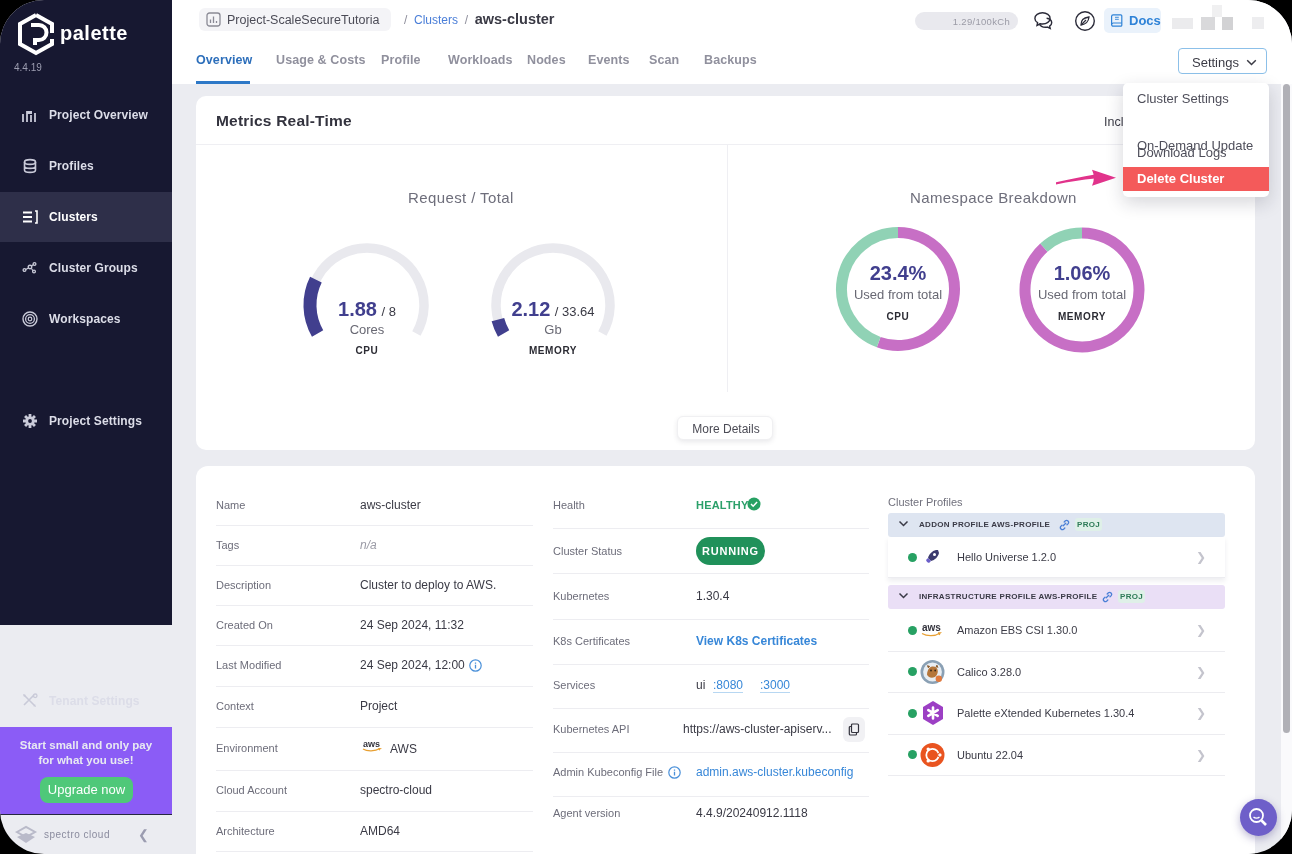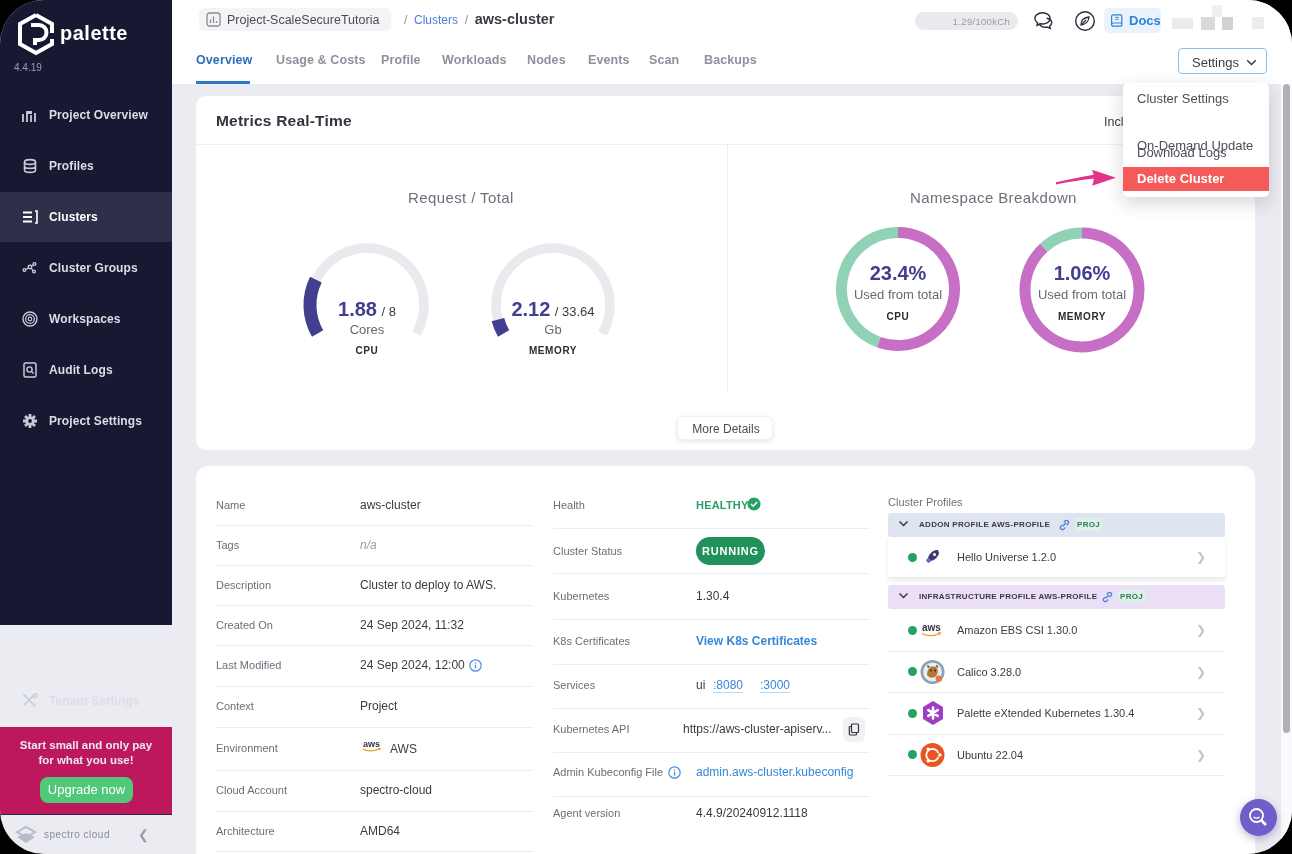--- a/index.html
+++ b/index.html
@@ -81,21 +81,21 @@
   .dropdown .it { position:absolute; left:0; width:146px; height:27px; font-size:13px; color:#4e4e5a; }
   .dropdown .it span { position:absolute; left:14px; top:6px; }
   .dropdown .del { background:#f45a5a; color:#fff; height:24px; font-weight:bold; }
 
   .scrollthumb { position:absolute; left:1283px; top:84px; width:7px; height:649px; background:#b0b0b6; border-radius:3.5px; z-index:60; }
   .scrolltrack { position:absolute; left:1281px; top:84px; width:11px; height:770px; background:#fafafc; z-index:59; }
 
   .fab { position:absolute; left:1240px; top:799px; width:37px; height:37px; border-radius:50%; background:#6e5fc9; z-index:70; box-shadow:0 3px 8px rgba(60,50,130,.35); }
 
   
-  .upanel { position:absolute; left:0; top:727px; width:172px; height:87px; background:#be185d; }
+  .upanel { position:absolute; left:0; top:727px; width:172px; height:87px; background:#8b5cf6; }
   .upanel .l1 { position:absolute; width:100%; text-align:center; font-size:11.5px; font-weight:bold; color:#e8e9f2; }
   .upgbtn { position:absolute; left:40px; top:50px; width:93px; height:26px; background:#4fc879; border-radius:8px; text-align:center; line-height:26px; font-size:13px; color:#fff; }
   .sbot { position:absolute; left:0; top:814px; width:172px; height:40px; border-top:1px solid #262740; }
   .sbot .sc { position:absolute; left:44px; top:14px; font-size:10px; color:#8a8b9e; letter-spacing:.5px; }
   .sbot .col { position:absolute; left:138px; top:12px; color:#9b9cb0; font-size:13px; }
 </style>
 </head>
 <body>
 <div class="win">
 
@@ -139,28 +139,20 @@
       </div>
     <div class="nav-item" style="top:243px;">
         <svg class="ic" viewBox="0 0 18 18">
           <circle cx="9" cy="8" r="1.8" stroke="#c9cad8" stroke-width="1.4" fill="none"></circle>
           <circle cx="3.5" cy="11" r="1.4" stroke="#c9cad8" stroke-width="1.3" fill="none"></circle>
           <circle cx="13.5" cy="5" r="1.4" stroke="#c9cad8" stroke-width="1.3" fill="none"></circle>
           <circle cx="13" cy="12.5" r="1.4" stroke="#c9cad8" stroke-width="1.3" fill="none"></circle>
           <path d="M7.5 9 L4.7 10.5 M10.5 6.8 L12.3 5.7 M10.5 9.5 L11.9 11.7" stroke="#c9cad8" stroke-width="1.2"></path>
         </svg>
         <span class="lb">Cluster Groups</span>
-      </div>
-    <div class="nav-item" style="top:345px;">
-        <svg class="ic" viewBox="0 0 18 18">
-          <rect x="3" y="2" width="12" height="14" rx="1.5" stroke="#c9cad8" stroke-width="1.5" fill="none"></rect>
-          <circle cx="8.5" cy="8.5" r="2.6" stroke="#c9cad8" stroke-width="1.4" fill="none"></circle>
-          <path d="M10.4 10.4 L12.6 12.6" stroke="#c9cad8" stroke-width="1.4"></path>
-        </svg>
-        <span class="lb">Audit Logs</span>
       </div>
     <div class="nav-item" style="top:396px;">
         <svg class="ic" viewBox="0 0 18 18">
           <g stroke="#c9cad8" stroke-width="2.8">
             <path d="M9 2 V5.5 M9 12.5 V16 M2 9 H5.5 M12.5 9 H16 M4.05 4.05 L6.5 6.5 M11.5 11.5 L13.95 13.95 M13.95 4.05 L11.5 6.5 M6.5 11.5 L4.05 13.95"></path>
           </g>
           <circle cx="9" cy="9" r="4.6" fill="#c9cad8"></circle>
           <circle cx="9" cy="9" r="1.9" fill="#171831"></circle>
         </svg>
         <span class="lb">Project Settings</span>
@@ -220,21 +212,21 @@
     </div>
     <div class="blurblk" style="left:1000px; top:18px; width:21px; height:11px; background:#ebebed;"></div>
     <div class="blurblk" style="left:1029px; top:17px; width:14px; height:13px; background:#d9d9db;"></div>
     <div class="blurblk" style="left:1040px; top:5px;  width:10px; height:12px; background:#f0f0f1;"></div>
     <div class="blurblk" style="left:1050px; top:17px; width:11px; height:13px; background:#d2d2d4;"></div>
     <div class="blurblk" style="left:1080px; top:17px; width:12px; height:12px; background:#ededef;"></div>
 
     <div class="tab tab-active" style="left:24px;">Overview</div>
     <div class="tab" style="left:104px;">Usage &amp; Costs</div>
     <div class="tab" style="left:209px;">Profile</div>
-    <div class="tab" style="left:270px;text-align:right;">Workloads</div>
+    <div class="tab" style="left:276px;text-align:right;">Workloads</div>
     <div class="tab" style="left:355px;">Nodes</div>
     <div class="tab" style="left:416px;">Events</div>
     <div class="tab" style="left:477px;">Scan</div>
     <div class="tab" style="left:532px;">Backups</div>
     <div class="tab-underline"></div>
   </div>
 
   <div class="settingsbtn">
       <span class="t">Settings</span>
     <svg class="abs" style="left:67px; top:10px;" width="11" height="7" viewBox="0 0 11 7">

